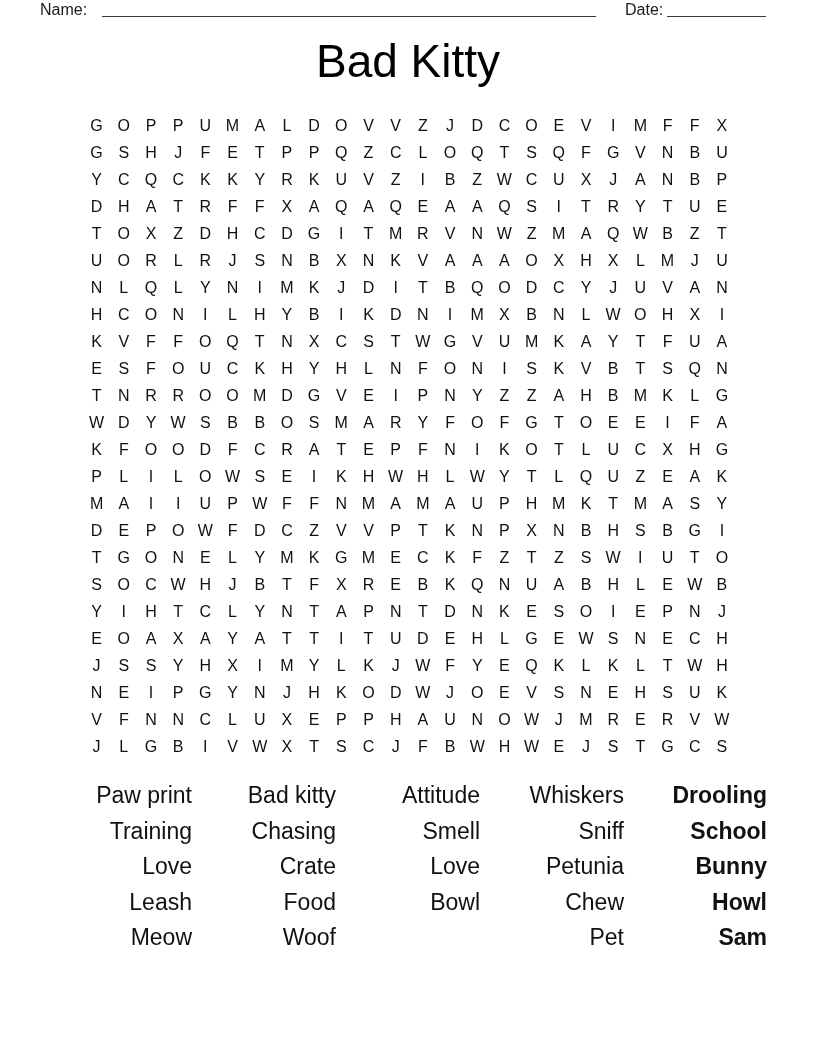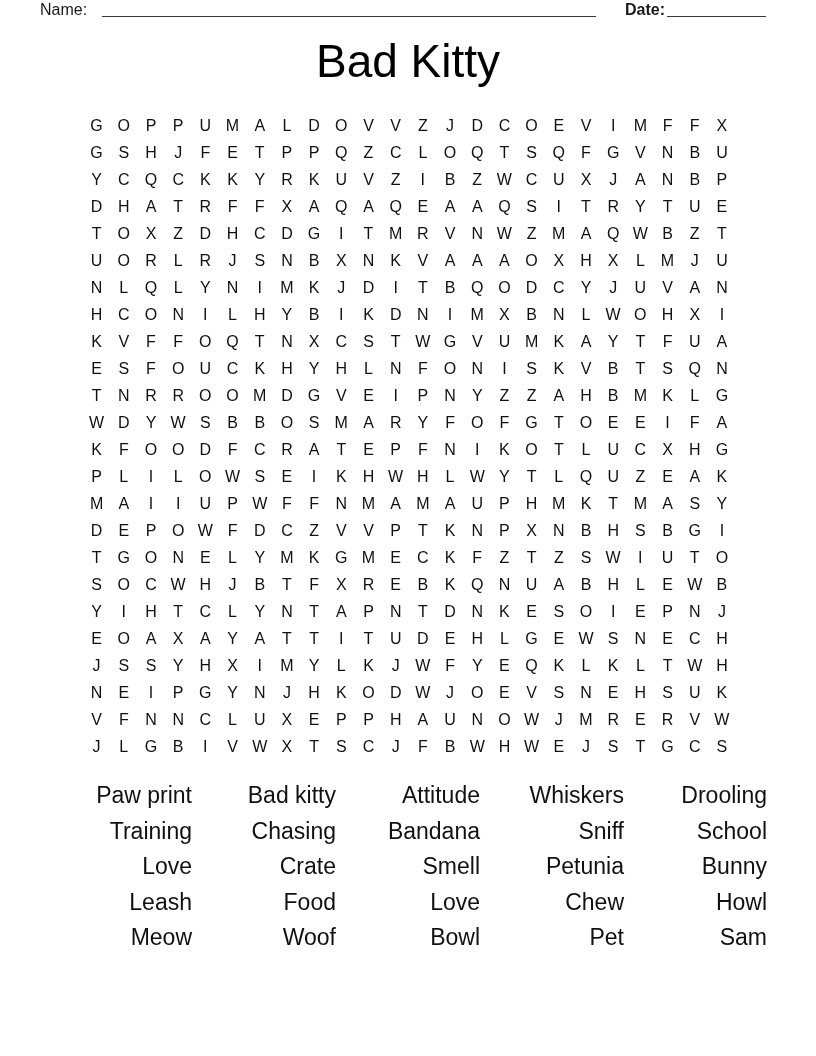--- a/index.html
+++ b/index.html
@@ -15,21 +15,21 @@
   .page { position: absolute; inset: 0; }
 
   
   .hdr-label {
     position: absolute;
     top: 1px;
     font-size: 16px;
     color: #1a1a1a;
   }
   .name-label { left: 40px; }
-  .date-label { left: 625px; font-weight: bold; }
+  .date-label { left: 625px; }
   .blank-line {
     position: absolute;
     top: 0;
     height: 17px;
     border-bottom: 1.5px solid #3a3a3a;
   }
   .name-line { left: 102px; width: 494px; }
   .date-line { left: 667px; width: 99px; }
 
   
@@ -65,21 +65,21 @@
 
   
   .words {
     position: absolute;
     top: 778px;
     left: 48px;
     display: flex;
     text-align: right;
   }
   .word-col { width: 144px; display: flex; flex-direction: column; }
-  .word-col.c4 { width: 143px; }
+  .word-col.c4 { width: 143px; font-weight: bold; }
   .word {
     height: 35.6px;
     line-height: 35.6px;
     font-size: 23px;
     color: #111111;
     white-space: nowrap;
   }
 </style>
 </head>
 <body>
@@ -684,21 +684,20 @@
       </div>
       <div class="word-col c1">
         <div class="word">Bad kitty</div>
         <div class="word">Chasing</div>
         <div class="word">Crate</div>
         <div class="word">Food</div>
         <div class="word">Woof</div>
       </div>
       <div class="word-col c2">
         <div class="word">Attitude</div>
-        <div class="word">Bandana</div>
         <div class="word">Smell</div>
         <div class="word">Love</div>
         <div class="word">Bowl</div>
       </div>
       <div class="word-col c3">
         <div class="word">Whiskers</div>
         <div class="word">Sniff</div>
         <div class="word">Petunia</div>
         <div class="word">Chew</div>
         <div class="word">Pet</div>

